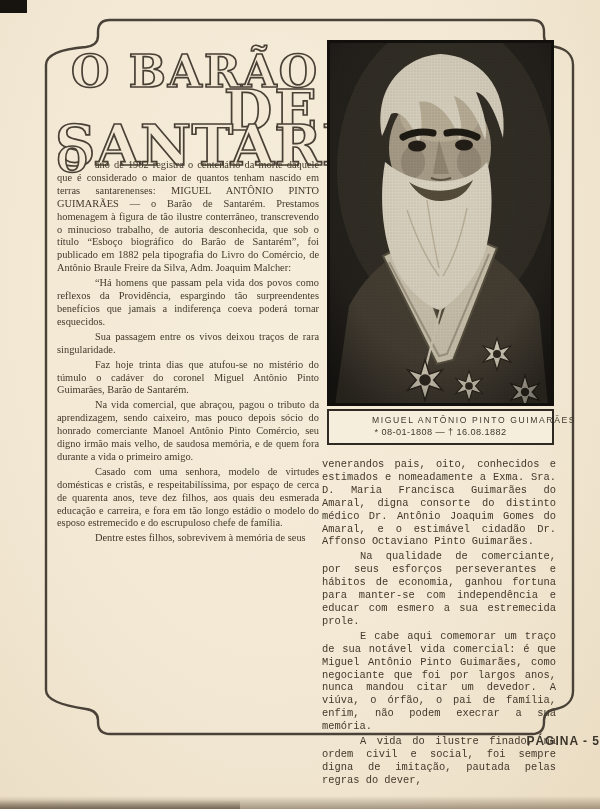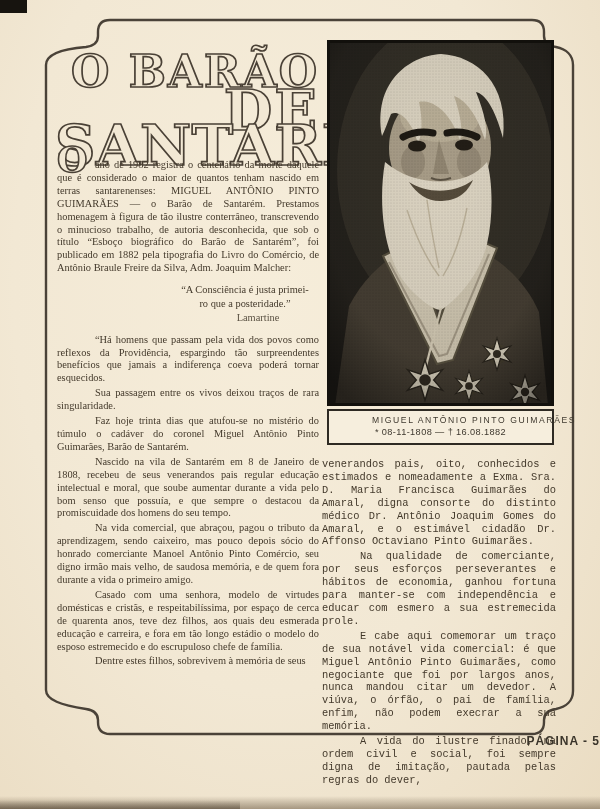--- a/index.html
+++ b/index.html
@@ -153,35 +153,29 @@
         <path d="M0,-14 L3,-4 L12,-7 L6,0 L12,7 L3,4 L0,14 L-3,4 L-12,7 L-6,0 L-12,-7 L-3,-4 Z" fill="#ded6c2" stroke="#2a251d" stroke-width="1"></path>
         <circle r="3.5" fill="#332d23"></circle>
       </g>
 
       <rect x="0" y="0" width="227" height="366" fill="url(#ht)"></rect>
       <rect x="0" y="0" width="227" height="366" fill="url(#vig)"></rect>
       <rect x="1.5" y="1.5" width="224" height="363" fill="none" stroke="#12100c" stroke-width="3"></rect>
     </svg>
     <div class="caption-box">
       <div class="caption-name">MIGUEL ANTÔNIO PINTO GUIMARÃES</div>
-      <div class="caption-dates">* 08-11-1808 — † 16.08.1882</div>
+      <div class="caption-dates">* 08-01-1808 — † 16.08.1882</div>
     </div>
   </div>
 
   <div class="col col-left">
     <p><span class="dropcap">O</span><span>ano de 1982 registra o centenário da morte daquele que é considerado o maior de quantos tenham nascido em terras santarenenses: MIGUEL ANTÔNIO PINTO GUIMARÃES — o Barão de Santarém. Prestamos homenagem à figura de tão ilustre conterrâneo, transcrevendo o minucioso trabalho, de autoria desconhecida, que sob o título “Esboço biográfico do Barão de Santarém”, foi publicado em 1882 pela tipografia do Livro do Comércio, de Antônio Braule Freire da Silva, Adm. Joaquim Malcher:</span></p>
-    <div class="quote-block">
-      <span>“A Consciência é justa primei-</span><br>
-      <span>ro que a posteridade.”</span>
-      <span class="quote-attribution">Lamartine</span>
-    </div>
     <p class="indent">“Há homens que passam pela vida dos povos como reflexos da Providência, espargindo tão surpreendentes benefícios que jamais a indiferença coeva poderá tornar esquecidos.</p>
     <p class="indent">Sua passagem entre os vivos deixou traços de rara singularidade.</p>
     <p class="indent">Faz hoje trinta dias que atufou-se no mistério do túmulo o cadáver do coronel Miguel Antônio Pinto Guimarães, Barão de Santarém.</p>
-    <p class="indent">Nascido na vila de Santarém em 8 de Janeiro de 1808, recebeu de seus venerandos pais regular educação intelectual e moral, que soube aumentar durante a vida pelo bom senso que possuía, e que sempre o destacou da promiscuidade dos homens do seu tempo.</p>
     <p class="indent">Na vida comercial, que abraçou, pagou o tributo da aprendizagem, sendo caixeiro, mas pouco depois sócio do honrado comerciante Manoel Antônio Pinto Comércio, seu digno irmão mais velho, de saudosa memória, e de quem fora durante a vida o primeiro amigo.</p>
     <p class="indent">Casado com uma senhora, modelo de virtudes domésticas e cristãs, e respeitabilíssima, por espaço de cerca de quarenta anos, teve dez filhos, aos quais deu esmerada educação e carreira, e fora em tão longo estádio o modelo do esposo estremecido e do escrupuloso chefe de família.</p>
     <p class="indent">Dentre estes filhos, sobrevivem à memória de seus</p>
   </div>
 
   <div class="col col-right">
     <p>venerandos pais, oito, conhecidos e estimados e nomeadamente a Exma. Sra. D. Maria Francisca Guimarães do Amaral, digna consorte do distinto médico Dr. Antônio Joaquim Gomes do Amaral, e o estimável cidadão Dr. Affonso Octaviano Pinto Guimarães.</p>
     <p class="indent">Na qualidade de comerciante, por seus esforços perseverantes e hábitos de economia, ganhou fortuna para manter-se com independência e educar com esmero a sua estremecida prole.</p>
     <p class="indent">E cabe aqui comemorar um traço de sua notável vida comercial: é que Miguel Antônio Pinto Guimarães, como negociante que foi por largos anos, nunca mandou citar um devedor. A viúva, o órfão, o pai de família, enfim, não podem execrar a sua memória.</p>
     <p class="indent">A vida do ilustre finado, na ordem civil e social, foi sempre digna de imitação, pautada pelas regras do dever,</p>

